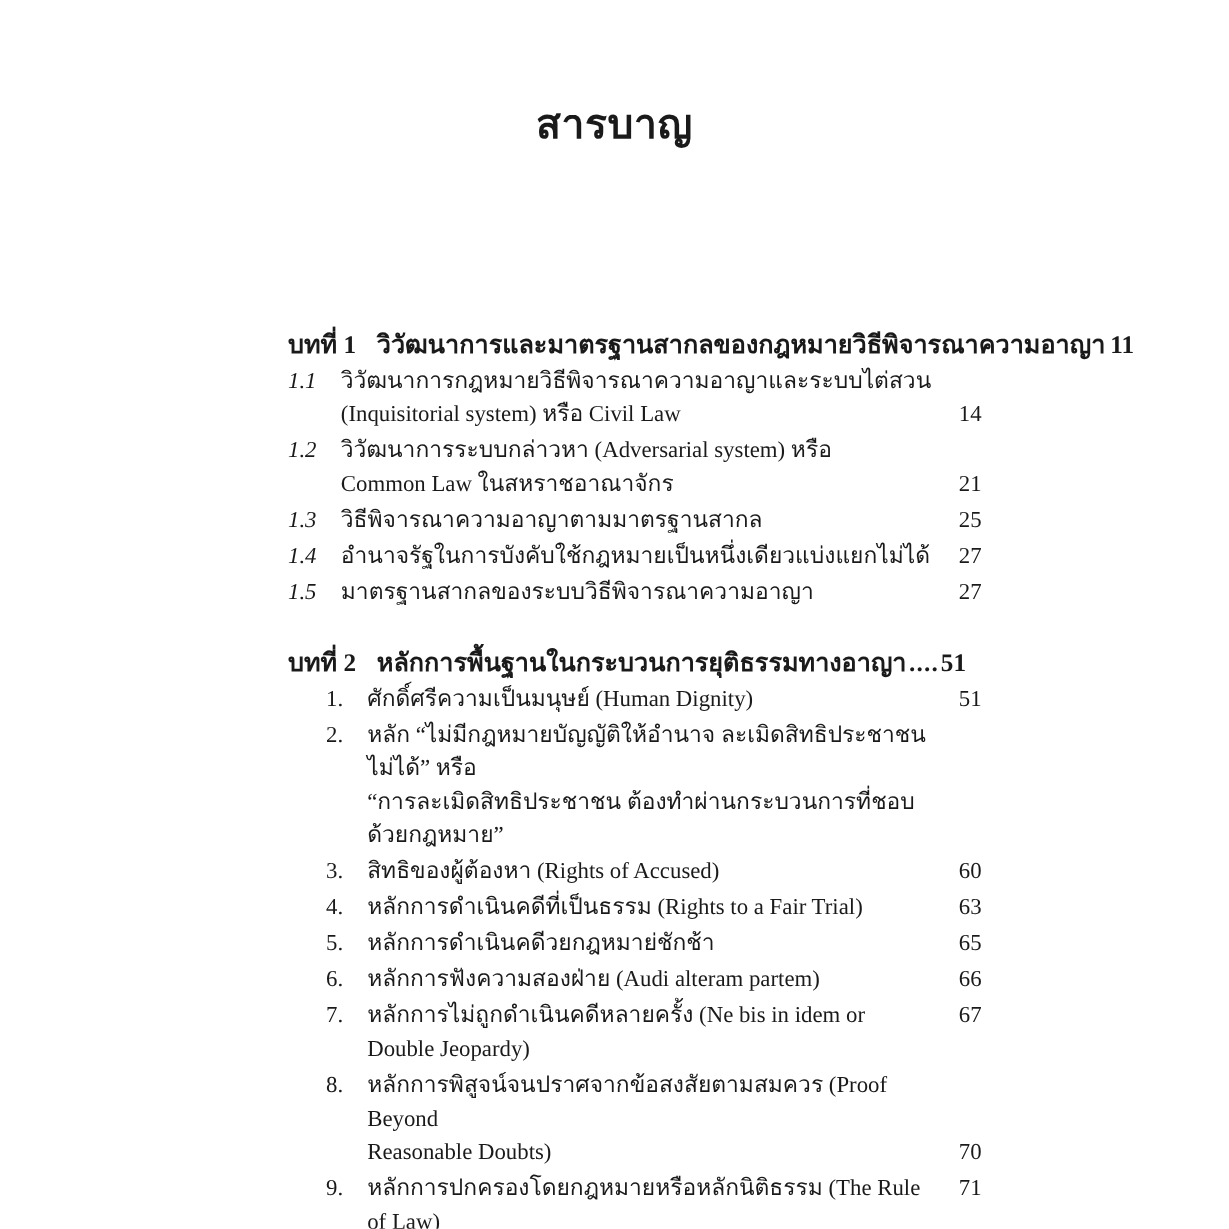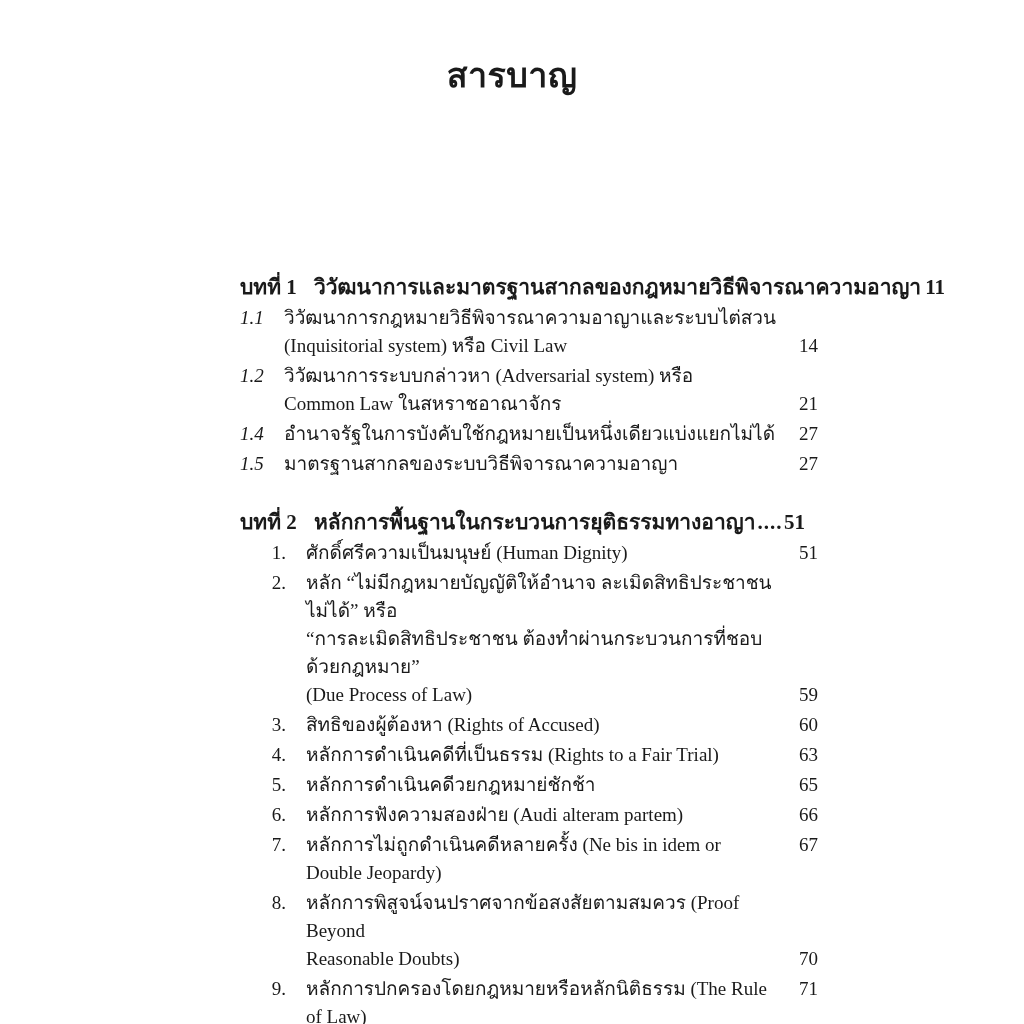--- a/index.html
+++ b/index.html
@@ -18,21 +18,21 @@
   .page {
     position: relative;
     width: 1024px;
     height: 1024px;
     box-sizing: border-box;
   }
 
   
   .toc-title {
     position: absolute;
-    top: 56px;
+    top: 85px;
     left: 0;
     width: 1024px;
     text-align: center;
     font-size: 34px;
     font-weight: bold;
     letter-spacing: 0.5px;
     line-height: 1.2;
   }
 
   
@@ -179,20 +179,29 @@
             <span class="sub-text">วิวัฒนาการระบบกล่าวหา (Adversarial system) หรือ</span>
             <span class="sub-page"></span>
           </span>
           <span class="sub-line">
             <span class="sub-text">Common Law ในสหราชอาณาจักร</span>
             <span class="sub-page">21</span>
           </span>
         </span>
       </div>
       <div class="sub-row">
+        <span class="sub-num">1.3</span>
+        <span class="sub-content">
+          <span class="sub-line">
+            <span class="sub-text">วิธีพิจารณาความอาญาตามมาตรฐานสากล</span>
+            <span class="sub-page">25</span>
+          </span>
+        </span>
+      </div>
+      <div class="sub-row">
         <span class="sub-num">1.4</span>
         <span class="sub-content">
           <span class="sub-line">
             <span class="sub-text">อำนาจรัฐในการบังคับใช้กฎหมายเป็นหนึ่งเดียวแบ่งแยกไม่ได้</span>
             <span class="sub-page">27</span>
           </span>
         </span>
       </div>
       <div class="sub-row">
         <span class="sub-num">1.5</span>
@@ -222,24 +231,20 @@
         <span class="item-num">2.</span>
         <span class="item-content">
           <span class="item-line">
             <span class="item-text">หลัก “ไม่มีกฎหมายบัญญัติให้อำนาจ ละเมิดสิทธิประชาชนไม่ได้” หรือ</span>
             <span class="item-page"></span>
           </span>
           <span class="item-line">
             <span class="item-text">“การละเมิดสิทธิประชาชน ต้องทำผ่านกระบวนการที่ชอบด้วยกฎหมาย”</span>
             <span class="item-page"></span>
           </span>
-          <span class="item-line">
-            <span class="item-text">(Due Process of Law)</span>
-            <span class="item-page">59</span>
-          </span>
         </span>
       </div>
       <div class="item-row">
         <span class="item-num">3.</span>
         <span class="item-content">
           <span class="item-line">
             <span class="item-text">สิทธิของผู้ต้องหา (Rights of Accused)</span>
             <span class="item-page">60</span>
           </span>
         </span>

